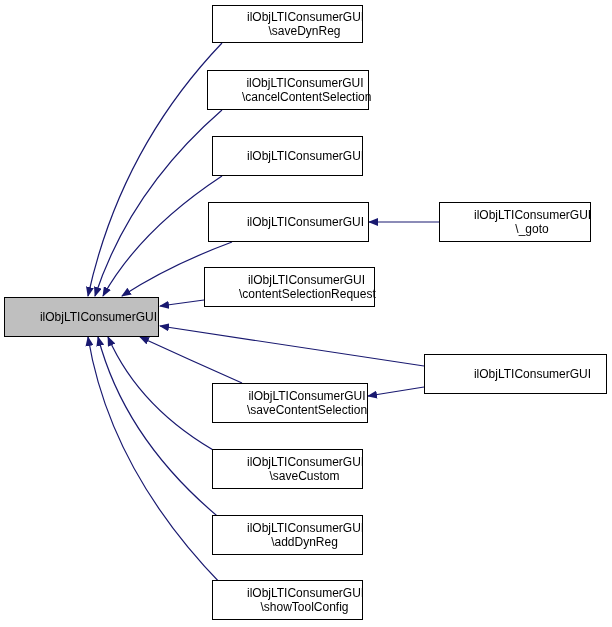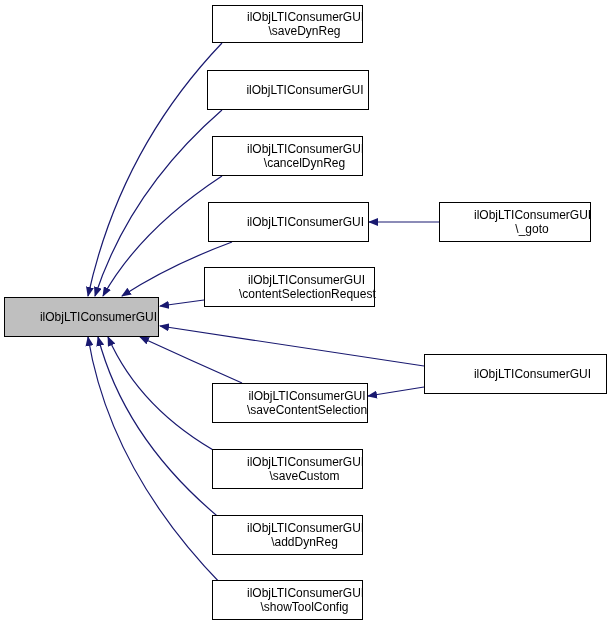--- a/index.html
+++ b/index.html
@@ -35,24 +35,24 @@
 
   <div class="node focus" id="n-getRequestValue" style="left:4px;top:297px;width:155px;height:40px;">
     <span>ilObjLTIConsumerGUI</span>
   </div>
   <div class="node" id="n-addDynReg" style="left:212px;top:5px;width:151px;height:38px;">
     <span>ilObjLTIConsumerGUI</span>
     <span>\saveDynReg</span>
   </div>
   <div class="node" id="n-cancelContentSelection" style="left:207px;top:70px;width:162px;height:40px;">
     <span>ilObjLTIConsumerGUI</span>
+    <span>\cancelContentSelection</span>
   </div>
   <div class="node" id="n-cancelDynReg" style="left:212px;top:136px;width:151px;height:40px;">
     <span>ilObjLTIConsumerGUI</span>
-    <span>\cancelDynReg</span>
   </div>
   <div class="node" id="n-checkContentSelection" style="left:208px;top:202px;width:161px;height:40px;">
     <span>ilObjLTIConsumerGUI</span>
   </div>
   <div class="node" id="n-goto" style="left:439px;top:202px;width:152px;height:40px;">
     <span>ilObjLTIConsumerGUI</span>
     <span>\_goto</span>
   </div>
   <div class="node" id="n-contentSelectionRequest" style="left:204px;top:267px;width:171px;height:40px;">
     <span>ilObjLTIConsumerGUI</span>

